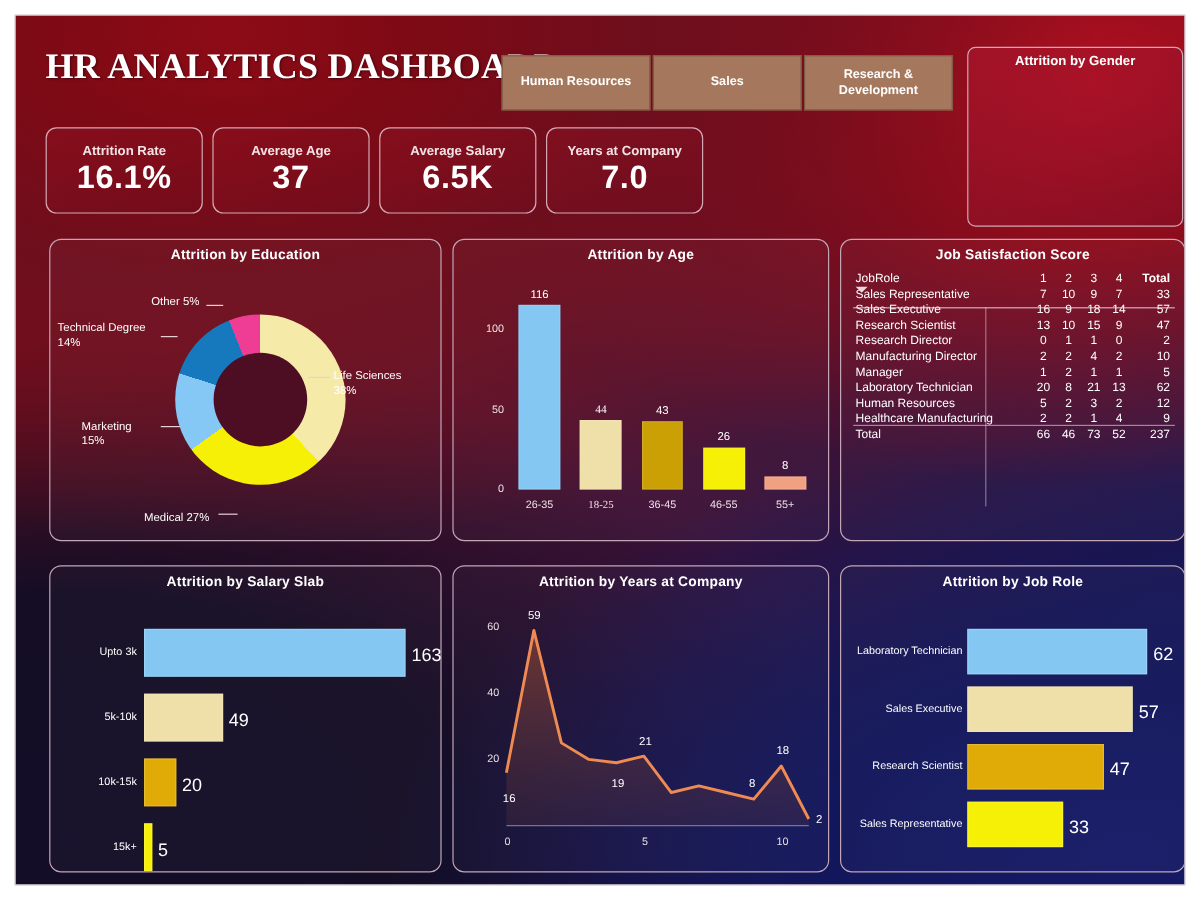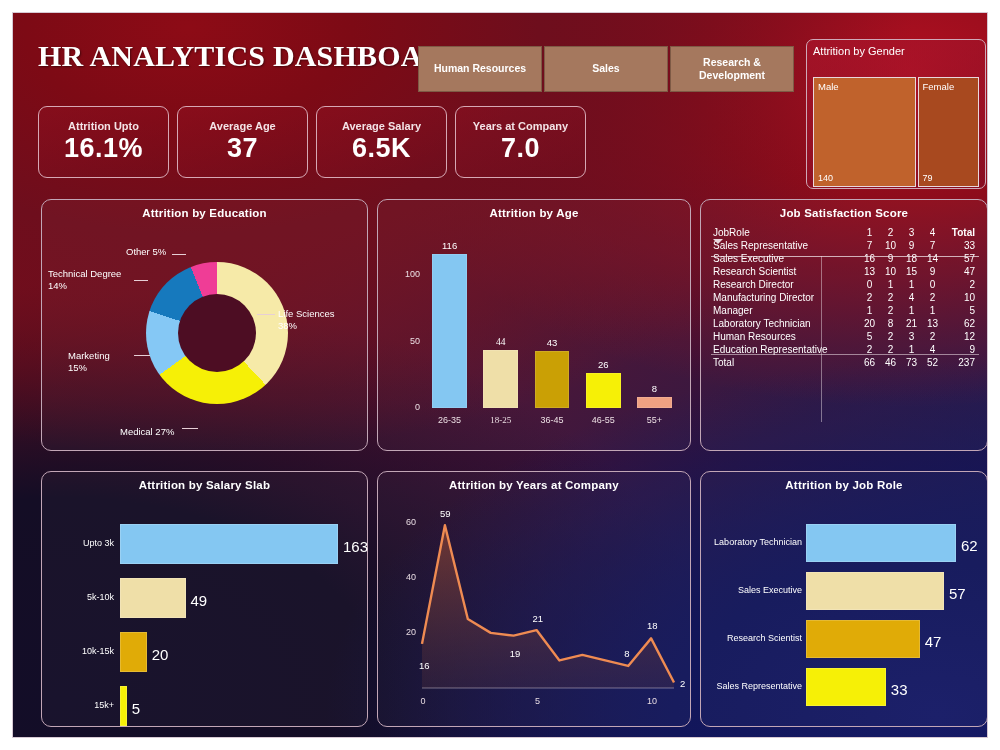--- a/index.html
+++ b/index.html
@@ -40,21 +40,21 @@
     display: flex; align-items: center; justify-content: center; text-align: center;
     color: #fff; font-size: 10.5px; font-weight: bold; line-height: 1.25;
     padding: 0 4px;
   }
   
   #gender-card {
     position: absolute; left: 793px; top: 26px; width: 180px; height: 150px;
     background: linear-gradient(150deg, rgba(176,22,46,.55), rgba(120,16,45,.35));
     border: 1px solid #cfa9b8; border-radius: 7px; padding: 5px 6px 7px 6px;
   }
-  #gender-title { color: #fff; font-size: 11px; font-weight: normal; margin-bottom: 20px; }
+  #gender-title { text-align: center; color: #fff; font-size: 11px; font-weight: bold; margin-bottom: 8px; }
   #gender-tree { display: flex; height: 110px; gap: 2px; }
   .tree-cell { position: relative; border: 1px solid #e9d7dd; }
   .tree-cell .tl { position: absolute; left: 4px; top: 3px; color: #fff; font-size: 9.5px; }
   .tree-cell .tv { position: absolute; left: 4px; bottom: 3px; color: #fff; font-size: 9px; }
   
   .kpi-row { position: absolute; left: 25px; top: 93px; display: flex; gap: 8px; }
   .kpi {
     width: 131px; height: 72px; border-radius: 9px;
     border: 1px solid #d6a8b4;
     background: linear-gradient(160deg, rgba(150,18,36,.40), rgba(110,12,30,.22));
@@ -140,35 +140,25 @@
       <div class="dept-btn">
         <span>Sales</span>
       </div>
       <div class="dept-btn">
         <span>Research &amp; Development</span>
       </div>
     </div>
 
     <div id="gender-card">
       <div id="gender-title">Attrition by Gender</div>
-      <div id="gender-tree">
-        <div class="tree-cell" id="gcell0" style="flex: 0.628128 1 0%; background: rgb(192, 98, 44);">
-          <span class="tl">Male</span>
-          <span class="tv">140</span>
-        </div>
-        <div class="tree-cell" id="gcell1" style="flex: 0.371872 1 0%; background: rgb(168, 73, 31);">
-          <span class="tl">Female</span>
-          <span class="tv">79</span>
-        </div>
-      </div>
     </div>
 
     <div class="kpi-row">
       <div class="kpi">
-        <div class="kpi-label">Attrition Upto</div>
+        <div class="kpi-label">Attrition Rate</div>
         <div class="kpi-value">16.1%</div>
       </div>
       <div class="kpi">
         <div class="kpi-label">Average Age</div>
         <div class="kpi-value">37</div>
       </div>
       <div class="kpi">
         <div class="kpi-label">Average Salary</div>
         <div class="kpi-value">6.5K</div>
       </div>
@@ -305,21 +295,21 @@
             </tr>
             <tr>
               <td class="jr-cell">Human Resources</td>
               <td class="num-cell">5</td>
               <td class="num-cell">2</td>
               <td class="num-cell">3</td>
               <td class="num-cell">2</td>
               <td class="tot-cell">12</td>
             </tr>
             <tr>
-              <td class="jr-cell">Education Representative</td>
+              <td class="jr-cell">Healthcare Manufacturing</td>
               <td class="num-cell">2</td>
               <td class="num-cell">2</td>
               <td class="num-cell">1</td>
               <td class="num-cell">4</td>
               <td class="tot-cell">9</td>
             </tr>
             <tr class="total-row">
               <td class="jr-cell">Total</td>
               <td class="num-cell">66</td>
               <td class="num-cell">46</td>

